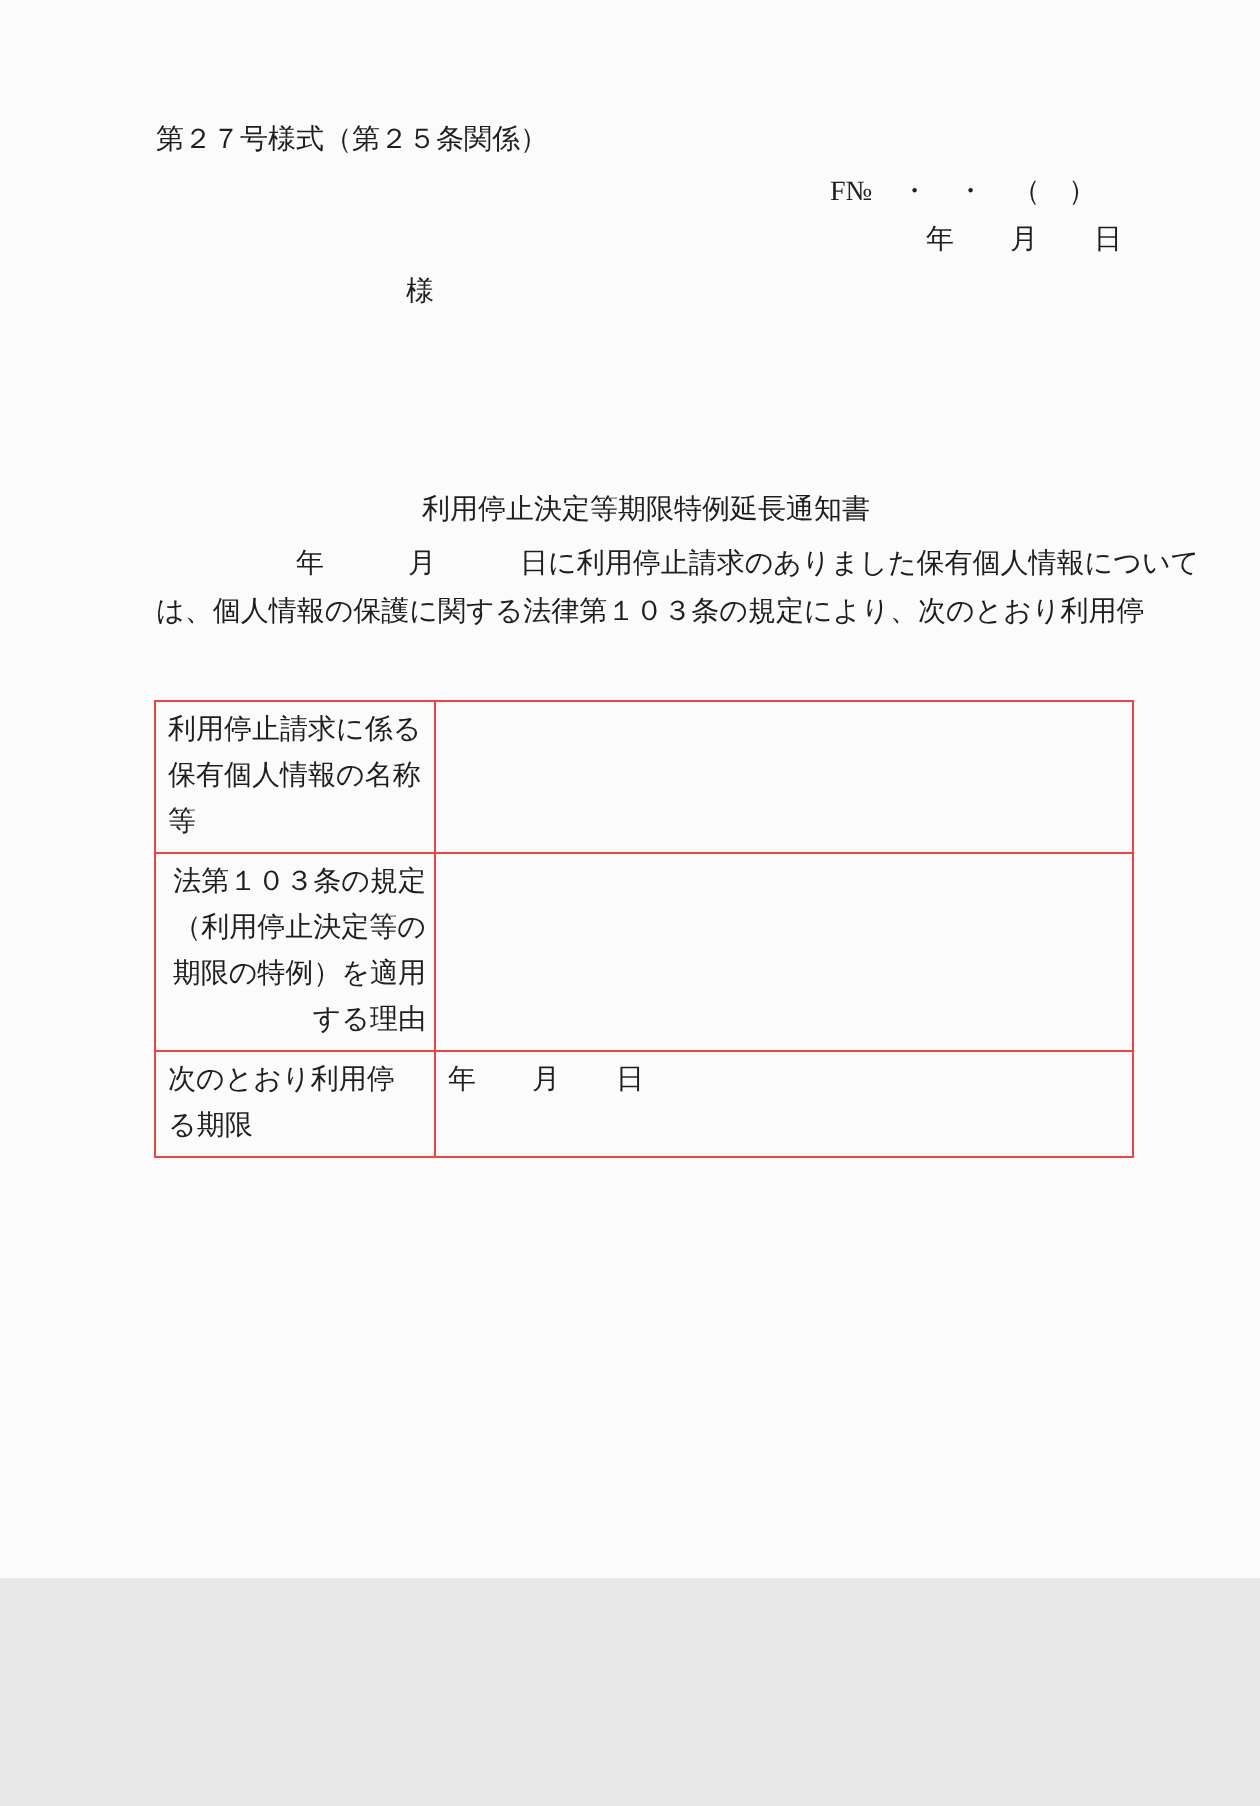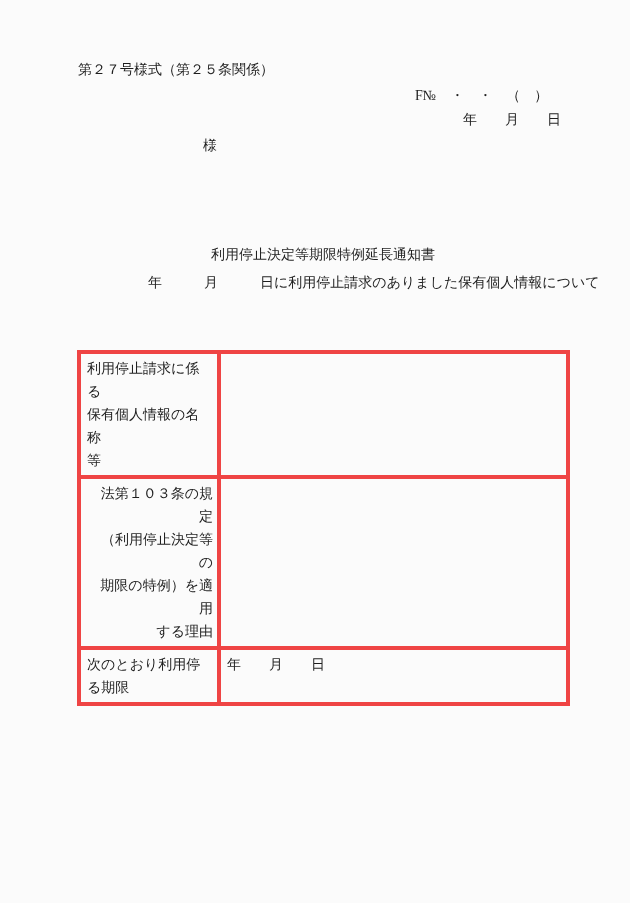--- a/index.html
+++ b/index.html
@@ -3,21 +3,21 @@
 <meta charset="utf-8">
 <style>
   html, body {
     margin: 0;
     padding: 0;
     background: #e8e8e8;
   }
   .page {
     position: relative;
     width: 630px;
-    height: 903px;
+    height: 789px;
     background: #fbfbfb;
     font-family: "Liberation Serif", "DejaVu Serif", serif;
     color: #1e1e1e;
     font-size: 14px;
     overflow: hidden;
   }
   .abs { position: absolute; white-space: pre; }
 
   .form-number   { left: 78px;  top: 61px; }
   .f-no-line     { left: 415px; top: 87px; }
@@ -39,21 +39,21 @@
     position: absolute;
     left: 77px;
     top: 350px;
     border-collapse: collapse;
     table-layout: fixed;
     width: 489px;
     font-size: 14px;
     color: #1e1e1e;
   }
   table.form-table td {
-    border: 4px solid #ef4444;
+    border: 1px solid #ef4444;
     vertical-align: top;
     padding: 3px 4px 3px 6px;
     line-height: 23px;
     white-space: pre-line;
     overflow: hidden;
   }
   col.c-label { width: 140px; }
   col.c-value { width: 349px; }
   tr.r1 { height: 65px; }
   tr.r2 { height: 95px; text-align: right; }
@@ -81,20 +81,21 @@
 
   <div class="abs date-line">年　　月　　日</div>
 
   <div class="abs addressee">様</div>
 
 
   <div class="abs doc-title">利用停止決定等期限特例延長通知書</div>
 
   <div class="body-par">
     <div>　　　　　年　　　月　　　日に利用停止請求のありました保有個人情報について</div>
+    <div>は、個人情報の保護に関する法律第１０３条の規定により、次のとおり利用停</div>
   </div>
 
   <table class="form-table">
     <colgroup>
         <col class="c-label">
         <col class="c-value">
       </colgroup>
     <tbody>
       <tr class="r1">
         <td>利用停止請求に係る

